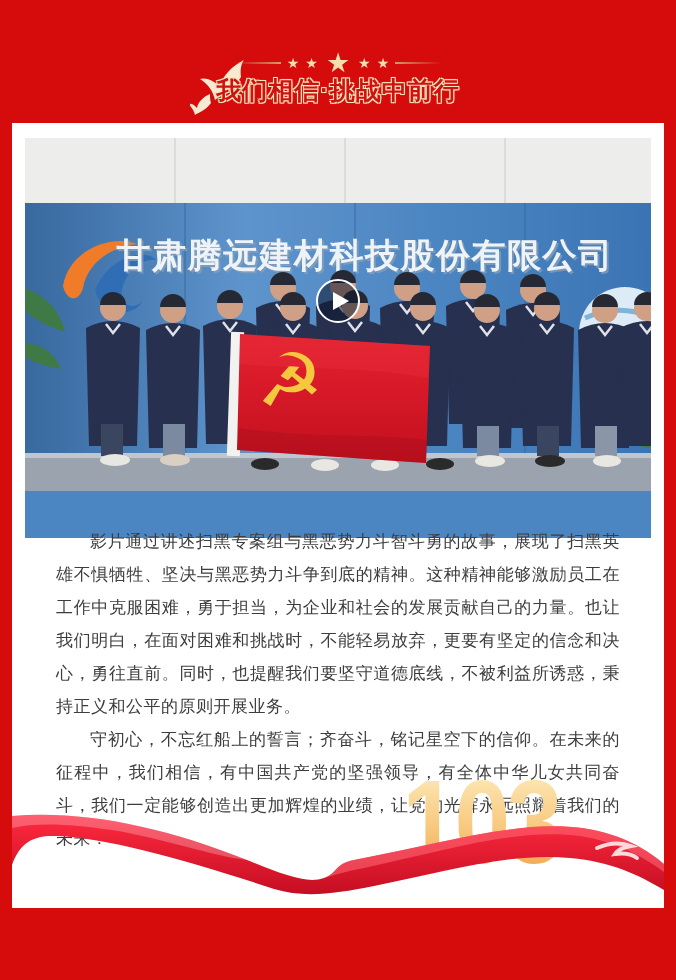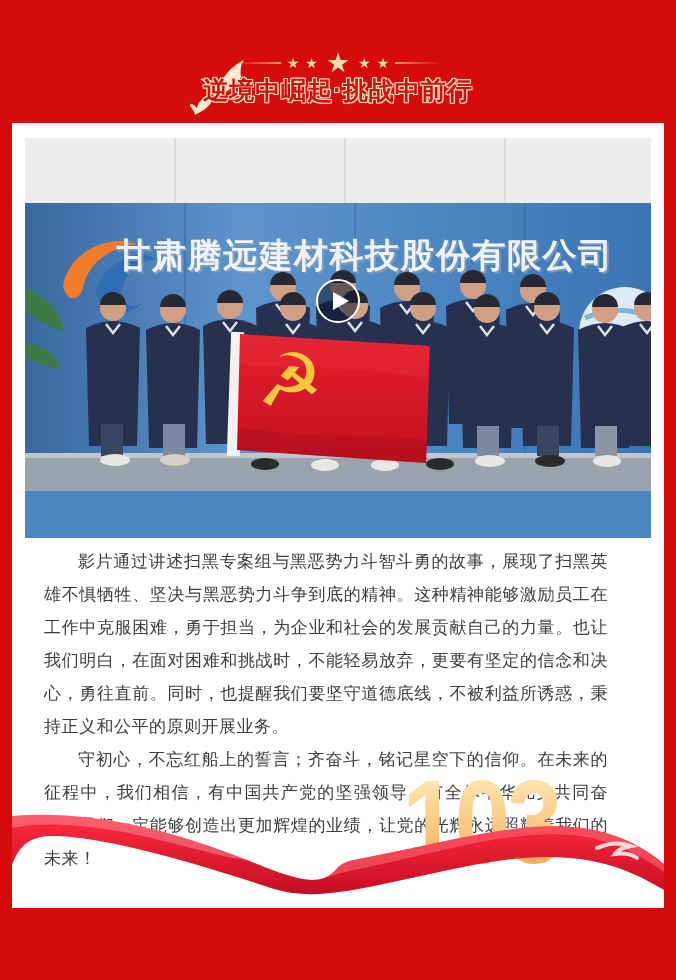--- a/index.html
+++ b/index.html
@@ -42,21 +42,21 @@
   }
   .play-btn::after{
     content:"";position:absolute;left:15px;top:11px;width:0;height:0;
     border-left:16px solid #ffffff;border-top:9px solid transparent;border-bottom:9px solid transparent;
   }
   .duration{
     position:absolute;left:0;top:190px;width:100%;text-align:center;
     color:#ffffff;font-size:19px;text-shadow:0 1px 3px rgba(0,0,0,.65);
   }
   
-  .article{position:absolute;left:4px;top:402px;width:620px;padding:0 28px;box-sizing:border-box;margin-top:20px;}
+  .article{position:absolute;left:16px;top:402px;width:620px;padding:0 28px;box-sizing:border-box;}
   .article p{
     margin:0;text-indent:2em;font-size:17px;line-height:33px;color:#3d3d3d;
     text-align:justify;letter-spacing:.5px;
   }
   
   .big-number{
     position:absolute;left:390px;top:640px;z-index:1;line-height:1;
     font-size:118px;font-weight:bold;letter-spacing:-4px;
     transform:scaleX(.85);transform-origin:left top;
     background:linear-gradient(180deg,#fdeaba 5%,#f8c87e 55%,#efa049 100%);
@@ -76,21 +76,21 @@
   </svg>
   <div class="stars-row">
     <span class="star-line"></span>
     <span class="star">★</span>
     <span class="star">★</span>
     <span class="star mid">★</span>
     <span class="star">★</span>
     <span class="star">★</span>
     <span class="star-line right"></span>
   </div>
-  <div class="header-title">逆境中崛起·挑战中前行</div>
+  <div class="header-title">我们相信·挑战中前行</div>
 </div>
 
 <div class="card">
 
   <div class="video">
     <svg width="626" height="353" viewBox="0 0 626 353">
       <defs>
         <linearGradient id="wallg" x1="0" y1="0" x2="1" y2="0">
           <stop offset="0" stop-color="#38699f"></stop>
             <stop offset=".35" stop-color="#5e94cc"></stop>

